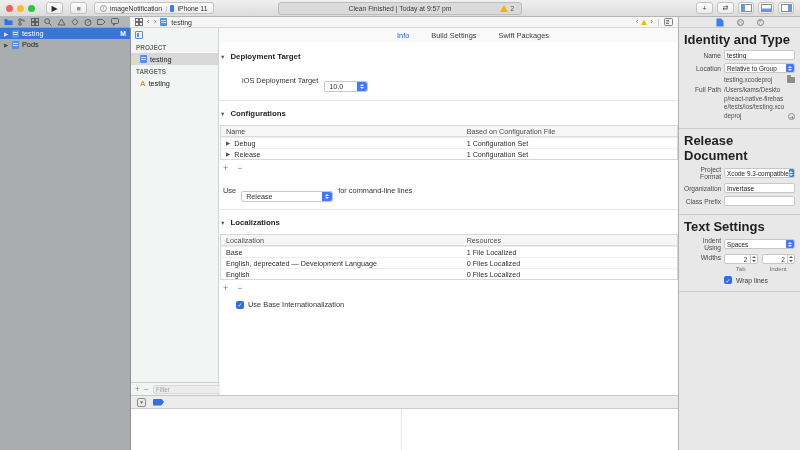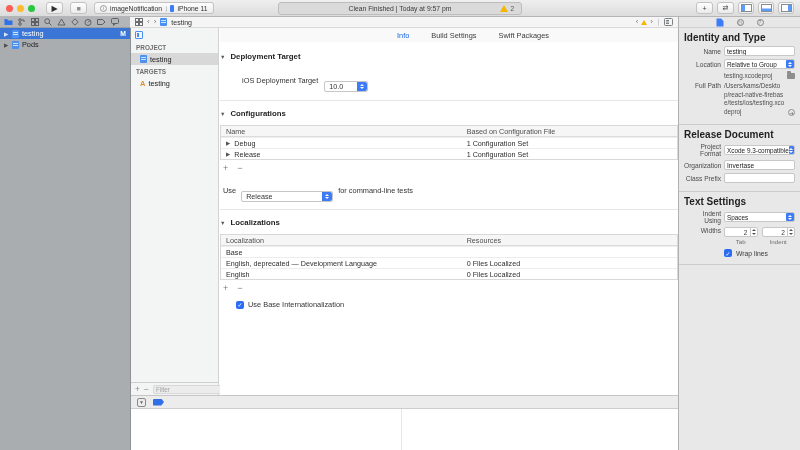--- a/index.html
+++ b/index.html
@@ -113,21 +113,21 @@
   .dbg-toggle { width:9px; height:9px; border:1px solid #8a8a8a; border-radius:2px; color:#6a6a6a;
     font-size:5px; display:flex; align-items:center; justify-content:center; }
   .bp-ic { width:11px; height:7px; background:#2f6fe8; clip-path:polygon(0 0,75% 0,100% 50%,75% 100%,0 100%); border-radius:1px; }
   .console { position:absolute; left:0; right:0; bottom:0; height:42px; background:#fff; border-top:1px solid #cdcdcd; }
   .console .vdiv { position:absolute; left:270px; top:0; bottom:0; width:1px; background:#e6e6e6; }
 
   
   .inspector { position:absolute; right:0; top:28px; bottom:0; width:122px; background:#e8e8e8;
     border-left:1px solid #b0b0b0; font-size:6.8px; color:#3b3b3b; }
   .insp-sec { padding:3px 5px 5px; border-bottom:1px solid #cccccc; }
-  .insp-title { font-weight:bold; font-size:10px; color:#1f1f1f; margin:1px 0 3px; }
+  .insp-title { font-weight:bold; font-size:13px; color:#1f1f1f; margin:1px 0 3px; }
   .insp-row { display:flex; align-items:center; margin:3px 0; gap:3px; }
   .insp-row.top { align-items:flex-start; }
   .insp-label { width:37px; text-align:right; color:#4a4a4a; flex:none; font-size:6.6px; }
   .insp-field { flex:1; height:10px; background:#fff; border:1px solid #c7c7c7; border-radius:2px;
     padding:0 2px; font-size:6.6px; color:#222; font-family:"Liberation Sans",sans-serif; width:100%; }
   .insp-dd { flex:1; height:10px; background:#fff; border:1px solid #c7c7c7; border-radius:2px;
     display:flex; align-items:center; padding-left:2px; font-size:6.4px; color:#222; overflow:hidden; white-space:nowrap; }
   .insp-dd .dd-btn { width:8px; border-radius:1px; }
   .sub-val { flex:1; color:#4f4f4f; font-size:6.4px; }
   .folder-ic { width:8px; height:6px; background:#8d8d8d; border-radius:1px; position:relative; flex:none; margin-top:1px; }
@@ -364,36 +364,37 @@
       </div>
       <div class="use-row">
         <span>Use</span>
         <div class="combo wide">
           <span>Release</span>
           <span class="dd-btn">
               <i></i>
               <b></b>
             </span>
         </div>
-        <span>for command-line tests</span>
+        <span>for command-line lines</span>
       </div>
 
       <div class="sec-sep"></div>
 
       <div class="sec-h">
         <span class="tri">▼</span>
         <span>Localizations</span>
       </div>
       <div class="tbl">
         <div class="trow hd">
           <span class="tc1">Localization</span>
           <span class="tc2">Resources</span>
         </div>
         <div class="trow">
           <span class="tc1">Base</span>
+          <span class="tc2">1 File Localized</span>
         </div>
         <div class="trow">
           <span class="tc1">English, deprecated — Development Language</span>
           <span class="tc2">0 Files Localized</span>
         </div>
         <div class="trow">
           <span class="tc1">English</span>
           <span class="tc2">0 Files Localized</span>
         </div>
       </div>

